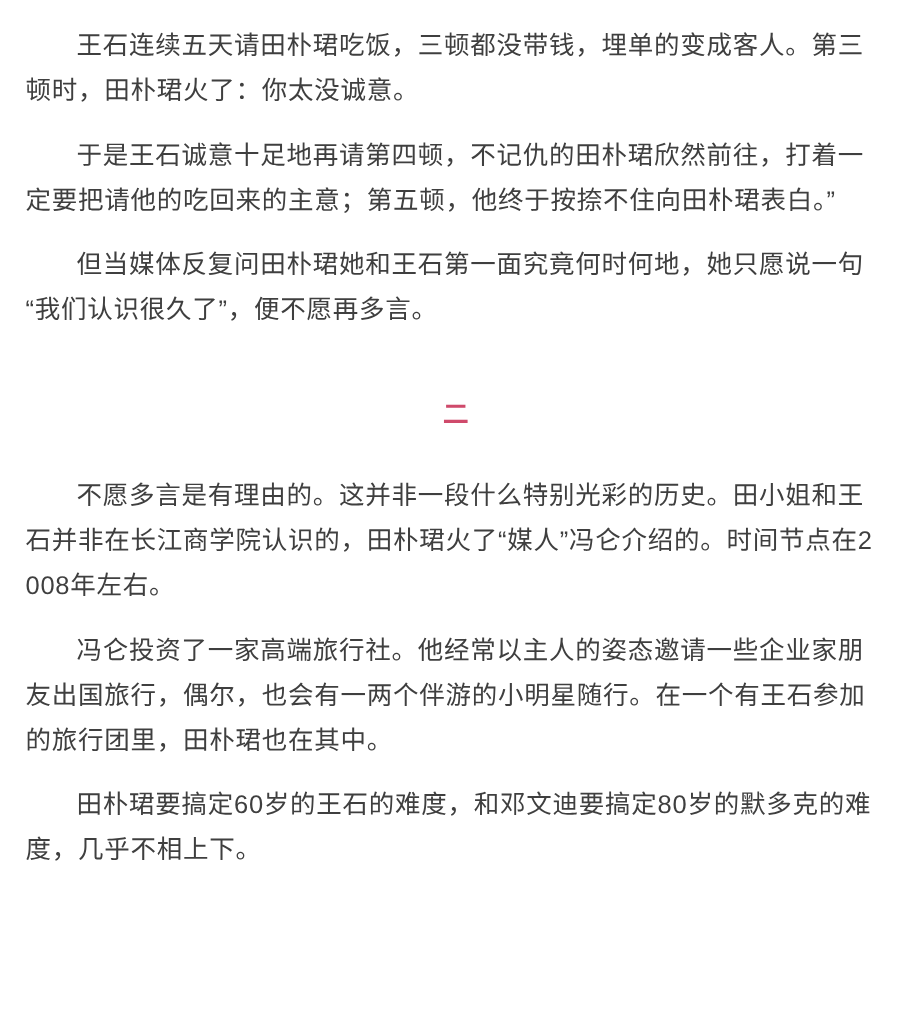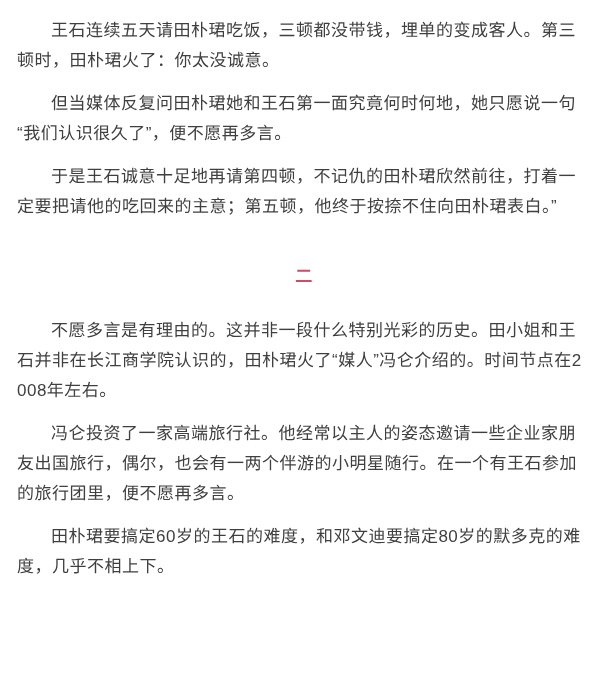--- a/index.html
+++ b/index.html
@@ -33,21 +33,21 @@
     text-align: center;
     color: #cf4a6b;
     font-weight: bold;
   }
 </style>
 </head>
 <body>
 
 <div class="article">
   <p>王石连续五天请田朴珺吃饭，三顿都没带钱，埋单的变成客人。第三顿时，田朴珺火了：你太没诚意。</p>
+  <p>于是王石诚意十足地再请第四顿，不记仇的田朴珺欣然前往，打着一定要把请他的吃回来的主意；第五顿，他终于按捺不住向田朴珺表白。”</p>
   <p>但当媒体反复问田朴珺她和王石第一面究竟何时何地，她只愿说一句“我们认识很久了”，便不愿再多言。</p>
-  <p>于是王石诚意十足地再请第四顿，不记仇的田朴珺欣然前往，打着一定要把请他的吃回来的主意；第五顿，他终于按捺不住向田朴珺表白。”</p>
 
   <p class="section-header">二</p>
 
   <p>不愿多言是有理由的。这并非一段什么特别光彩的历史。田小姐和王石并非在长江商学院认识的，田朴珺火了“媒人”冯仑介绍的。时间节点在2008年左右。</p>
-  <p>冯仑投资了一家高端旅行社。他经常以主人的姿态邀请一些企业家朋友出国旅行，偶尔，也会有一两个伴游的小明星随行。在一个有王石参加的旅行团里，便不愿再多言。</p>
+  <p>冯仑投资了一家高端旅行社。他经常以主人的姿态邀请一些企业家朋友出国旅行，偶尔，也会有一两个伴游的小明星随行。在一个有王石参加的旅行团里，田朴珺也在其中。</p>
   <p>田朴珺要搞定60岁的王石的难度，和邓文迪要搞定80岁的默多克的难度，几乎不相上下。</p>
 </div>
 
 </body></html>

